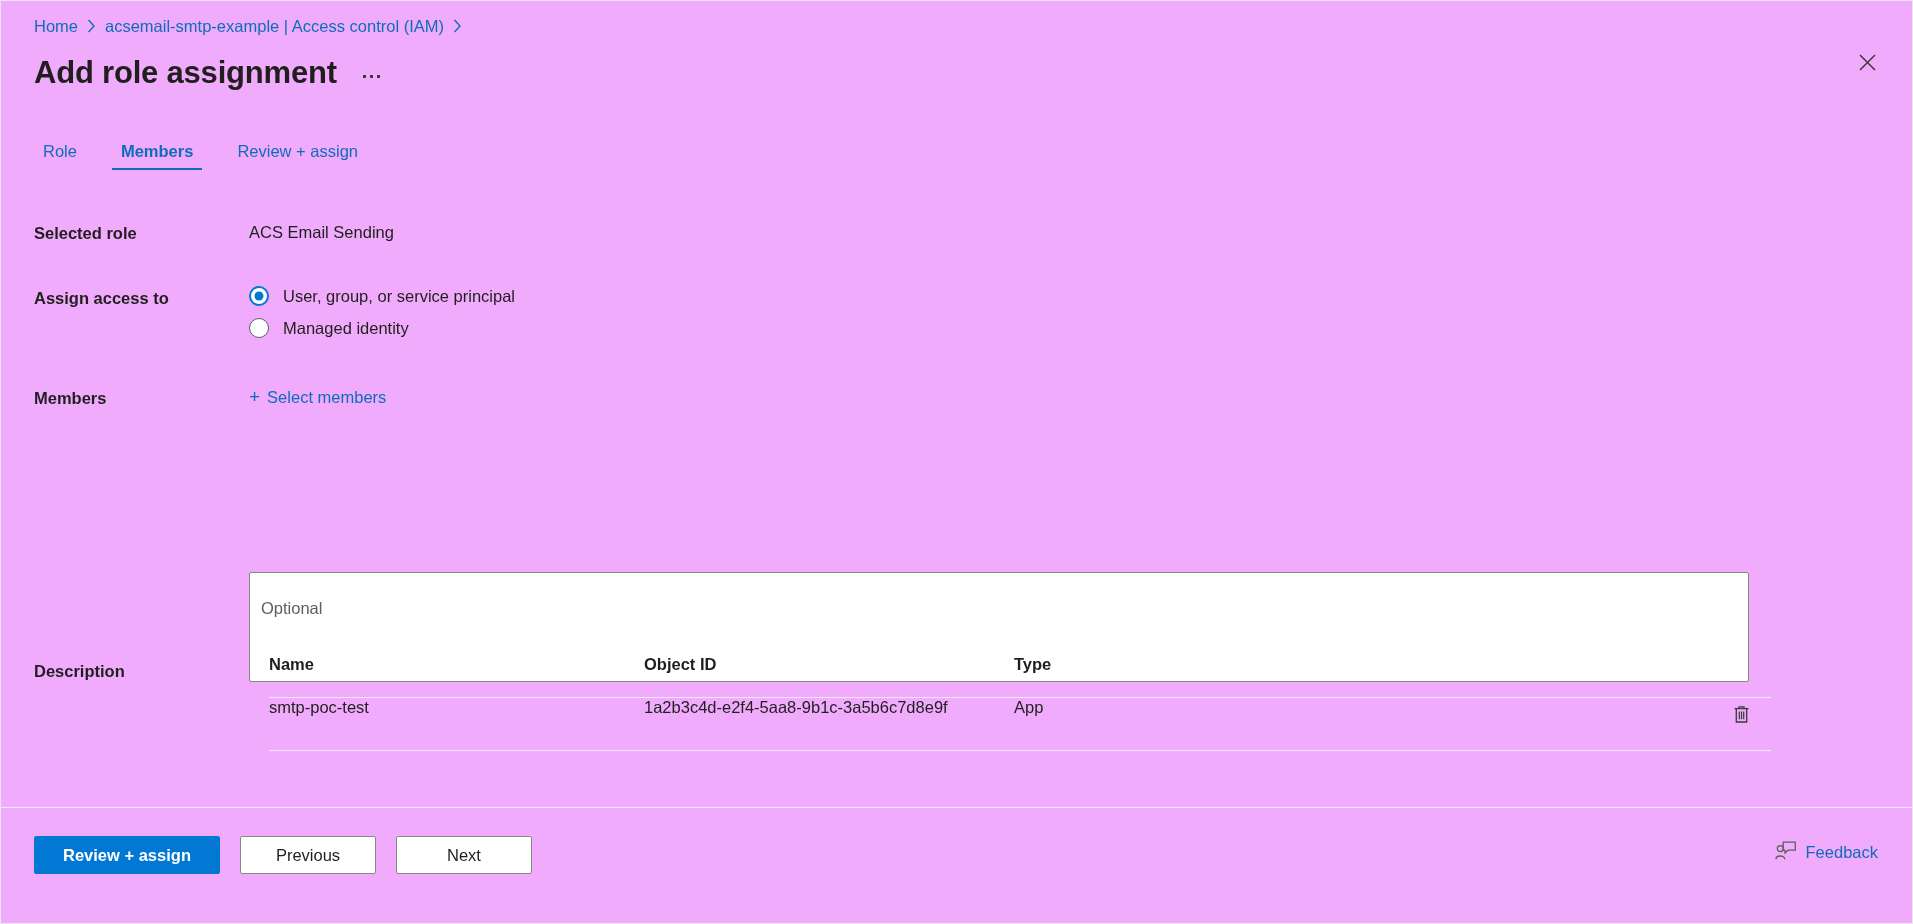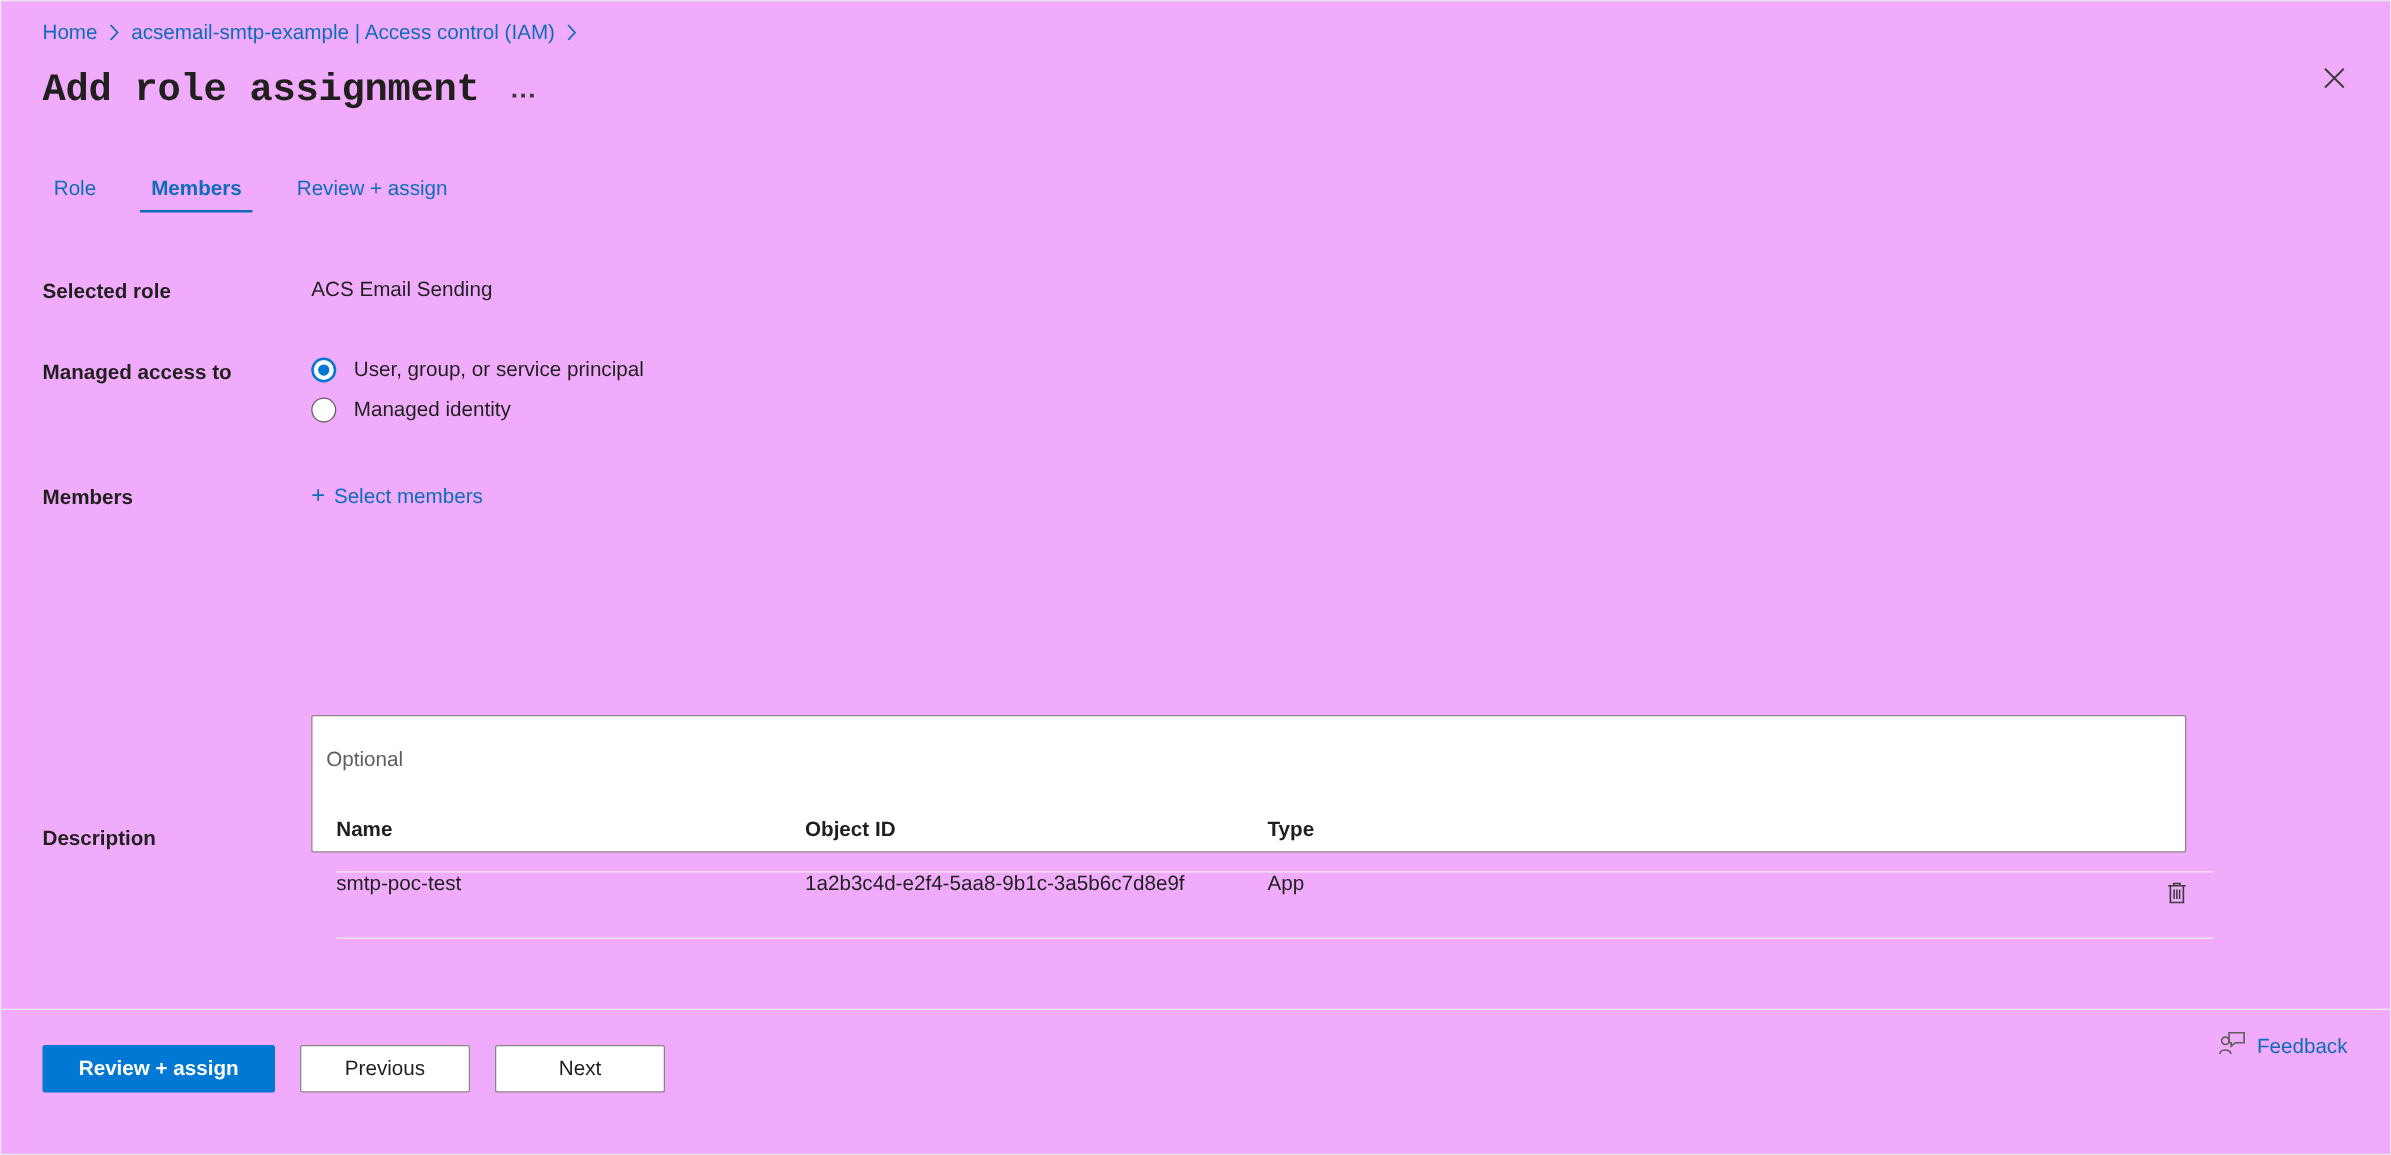--- a/index.html
+++ b/index.html
@@ -55,21 +55,20 @@
     padding: 13px 0 0 33px;
     position: relative;
     height: 46px;
   }
   .page-title {
     font-size: 31px;
     font-weight: 600;
     letter-spacing: -0.2px;
     color: #201f1e;
     line-height: 40px;
-    font-family: Liberation Mono, monospace;
   }
   .ellipsis-btn {
     margin-left: 18px;
     width: 34px;
     height: 34px;
     display: flex;
     align-items: center;
     justify-content: center;
     gap: 4px;
     cursor: pointer;
@@ -286,21 +285,21 @@
   .btn-secondary {
     background: #ffffff;
     color: #201f1e;
     border: 1px solid #8a8886;
     margin-right: 20px;
     min-width: 136px;
   }
   .feedback {
     position: absolute;
     right: 34px;
-    top: 17px;
+    top: 33px;
     display: flex;
     align-items: center;
     gap: 9px;
     cursor: pointer;
   }
   .feedback-text {
     color: #0f6cbd;
     font-size: 16.5px;
   }
 </style>
@@ -351,21 +350,21 @@
   </div>
 
   <div class="content">
 
     <div class="form-row row-role">
       <div class="f-label">Selected role</div>
       <div class="f-value">ACS Email Sending</div>
     </div>
 
     <div class="form-row row-assign">
-      <div class="f-label">Managed access to</div>
+      <div class="f-label">Assign access to</div>
       <div class="radio-group">
         <label class="radio-item checked">
           <span class="radio-mark"></span>
           <span class="radio-label">User, group, or service principal</span>
         </label>
         <label class="radio-item">
           <span class="radio-mark"></span>
           <span class="radio-label">Managed identity</span>
         </label>
       </div>

